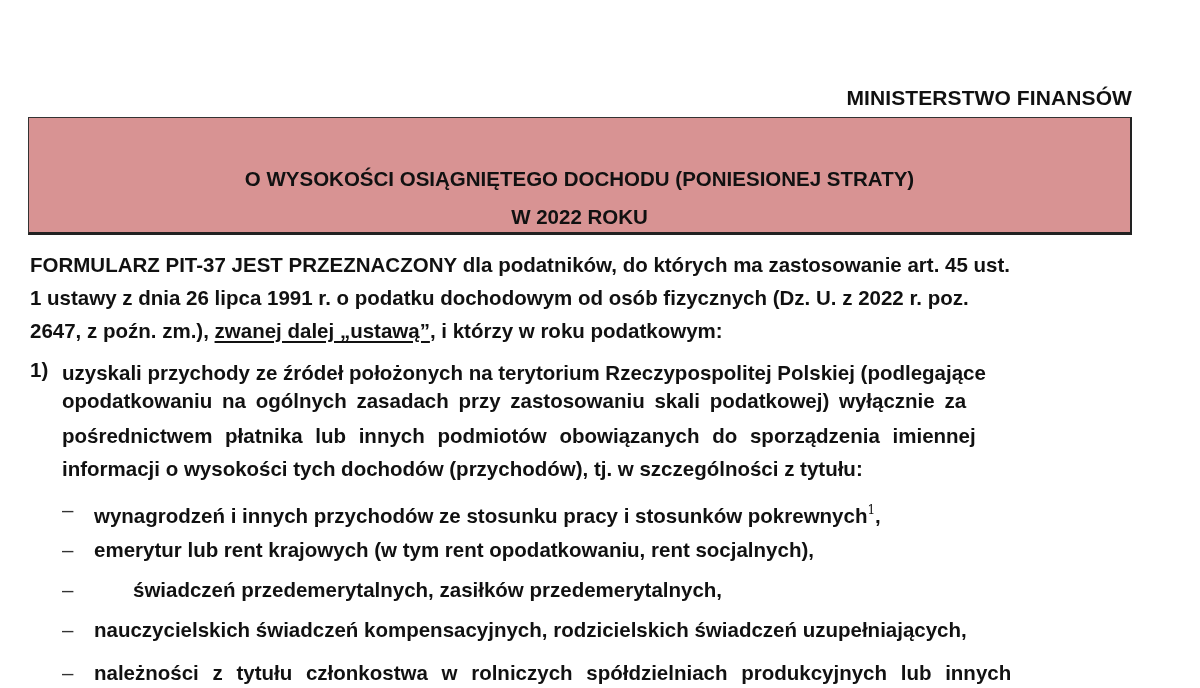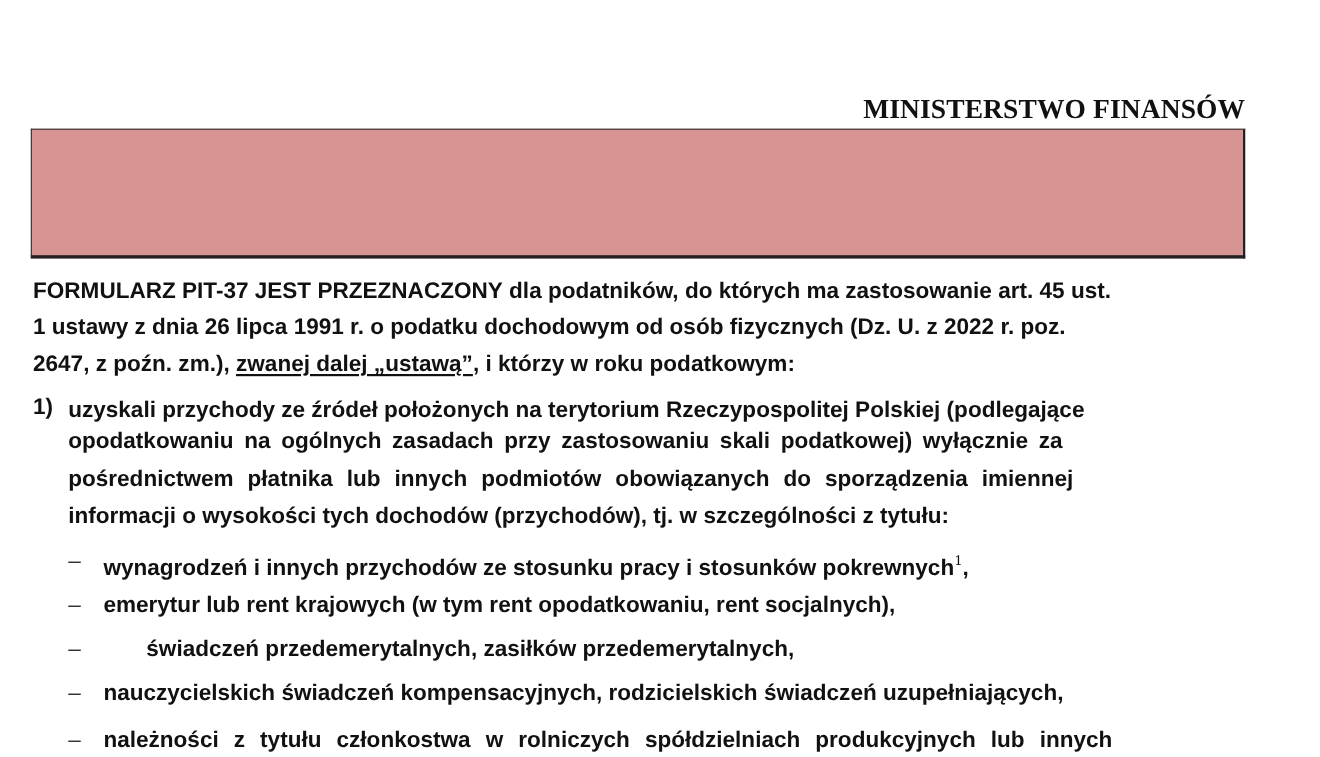--- a/index.html
+++ b/index.html
@@ -18,25 +18,24 @@
     .page {
       position: absolute;
       left: 30px;
       top: 0;
       width: 1106px;
     }
     .ministry {
       position: absolute;
       right: 4px;
       top: 86px;
-      font-size: 25px;
+      font-size: 21px;
       font-weight: bold;
       letter-spacing: 0.1px;
       white-space: nowrap;
-      font-family: Liberation Serif, serif;
     }
     .title-box {
       position: absolute;
       left: -2px;
       top: 117px;
       width: 1104px;
       height: 118px;
       background: #d89393;
       border-top: 1.5px solid #333;
       border-left: 1.5px solid #333;
@@ -96,20 +95,22 @@
     }
   </style>
 </head>
 <body>
 
 <div class="page">
 
   <div class="ministry">MINISTERSTWO FINANSÓW</div>
 
   <div class="title-box">
+    <div class="title-line tl2">O WYSOKOŚCI OSIĄGNIĘTEGO DOCHODU (PONIESIONEJ STRATY)</div>
+    <div class="title-line tl3">W 2022 ROKU</div>
   </div>
 
   <div class="para" style="top:250px;">
     <div class="line justify" style="top:0; width:1104px;">
       <span><span>FORMULARZ PIT-37 JEST PRZEZNACZONY</span>&nbsp;<span style="font-weight:bold">dla podatników, do których ma zastosowanie art. 45 ust.</span></span>
     </div>
     <div class="line" style="top:33px; width:1104px; text-align:justify;">1 ustawy z dnia 26 lipca 1991 r. o podatku dochodowym od osób fizycznych (Dz. U. z 2022 r. poz.</div>
     <div class="line" style="top:66px;">
       <span>2647, z poźn. zm.),</span>
       <span class="u">zwanej dalej „ustawą”</span><span>, i którzy w roku podatkowym:</span>

